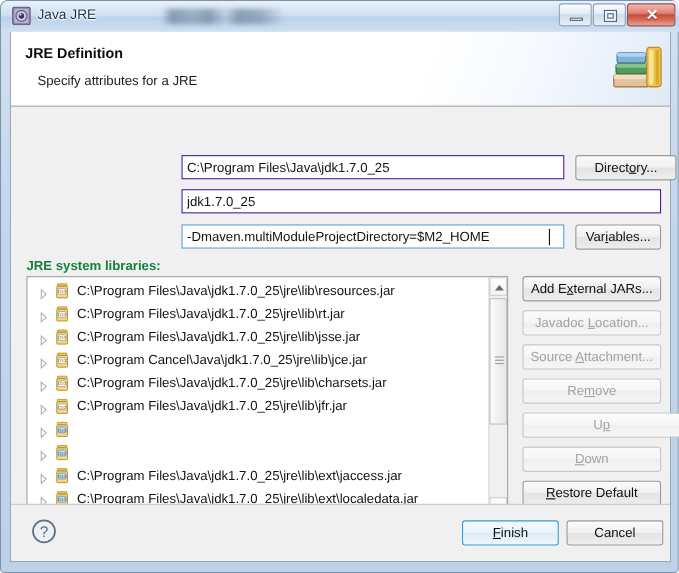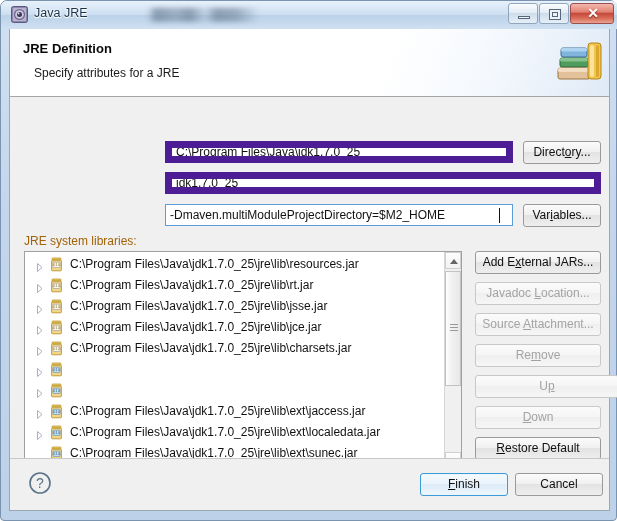--- a/index.html
+++ b/index.html
@@ -102,27 +102,28 @@
   }
   #header-icon { position:absolute; left:545px; top:8px; width:52px; height:52px; }
 
   
   #body {
     position:absolute; left:0; top:69px; width:599px; height:411px;
     background:#f0f0f0;
   }
 
   .flabel {
-    position:absolute; font-size:12px; color:#a16207;
+    position:absolute; font-size:12px; color:#15803d;
     white-space:nowrap;
+    font-weight:bold;
   }
 
   .tbox {
     position:absolute; height:22px; box-sizing:border-box;
-    background:#ffffff; border:7px solid #4c1d95;
+    background:#ffffff; border:1px solid #4c1d95;
     font-size:12px; color:#111; padding:2px 4px;
     font-family:"Liberation Sans", sans-serif;
     line-height:17px; outline:none;
   }
   .tbox.focused { border:1px solid #5b9dd9; }
 
   .caret {
     position:absolute; width:1px; height:15px; background:#111;
   }
 
@@ -247,21 +248,21 @@
           <rect x="35" y="8" width="4" height="32" rx="2" fill="#fae39a"></rect>
           <rect x="41" y="8" width="3" height="32" rx="1.5" fill="#d9a82c"></rect>
         </svg>
       </span>
     </div>
 
     <div id="body">
 
       <div class="flabel" style="left:14px; top:47px;"></div>
       <input class="tbox" style="left: 155px; top: 43px; width: 348px;" value="C:\Program Files\Java\jdk1.7.0_25">
-      <div class="pbtn" style="left:513px; top:43px; width:78px;">Direct<u>o</u>ry...</div>
+      <div class="pbtn" style="left:513px; top:43px; width:92px;">Direct<u>o</u>ry...</div>
 
       <div class="flabel" style="left:14px; top:78px;"></div>
       <input class="tbox" style="left: 155px; top: 74px; width: 436px;" value="jdk1.7.0_25">
 
       <div class="flabel" style="left:14px; top:110px;"></div>
       <input class="tbox focused" style="left: 155px; top: 106px; width: 348px;" value="-Dmaven.multiModuleProjectDirectory=$M2_HOME">
       <span class="caret" style="left:489px; top:110px;"></span>
       <div class="pbtn" style="left:513px; top:106px; width:78px;">Var<u>i</u>ables...</div>
 
       <div class="flabel" style="left:14px; top:136px;">JRE system libraries:</div>
@@ -307,33 +308,45 @@
             <div class="lrow">
               <span style="position: absolute; left: 10px; top: 5px;"><svg width="9" height="11" viewBox="0 0 9 11">
                   <path d="M2.5 1.5 L7 5.5 L2.5 9.5 Z" fill="#ffffff" stroke="#a7b2bd" stroke-width="1"></path>
                 </svg></span>
               <span class="jaricon"><svg width="15" height="15" viewBox="0 0 15 15">
                   <rect x="3" y="1" width="9" height="2" rx="0.8" fill="#f0cd6a" stroke="#b08a1e" stroke-width="0.7"></rect>
                   <path d="M2.6 4 Q2.6 3.2 3.4 3.2 L11.6 3.2 Q12.4 3.2 12.4 4 L12.4 13 Q12.4 13.8 11.6 13.8 L3.4 13.8 Q2.6 13.8 2.6 13 Z" fill="#f3d688" stroke="#b08a1e" stroke-width="0.8"></path>
                   <rect x="3.9" y="5.2" width="7.2" height="5.2" rx="0.6" fill="#ffffff" stroke="#9a9a9a" stroke-width="0.7"></rect>
                   <text x="7.5" y="9.4" font-family="Liberation Sans, sans-serif" font-size="4.2" fill="#8a6d1f" text-anchor="middle">010</text>
                 </svg></span>
-              <span class="ltext">C:\Program Files\Java\jdk1.7.0_25\jre\lib\jce.jar</span>
+              <span class="ltext">C:\Program Cancel\Java\jdk1.7.0_25\jre\lib\jce.jar</span>
             </div>
             <div class="lrow">
               <span style="position: absolute; left: 10px; top: 5px;"><svg width="9" height="11" viewBox="0 0 9 11">
                   <path d="M2.5 1.5 L7 5.5 L2.5 9.5 Z" fill="#ffffff" stroke="#a7b2bd" stroke-width="1"></path>
                 </svg></span>
               <span class="jaricon"><svg width="15" height="15" viewBox="0 0 15 15">
                   <rect x="3" y="1" width="9" height="2" rx="0.8" fill="#f0cd6a" stroke="#b08a1e" stroke-width="0.7"></rect>
                   <path d="M2.6 4 Q2.6 3.2 3.4 3.2 L11.6 3.2 Q12.4 3.2 12.4 4 L12.4 13 Q12.4 13.8 11.6 13.8 L3.4 13.8 Q2.6 13.8 2.6 13 Z" fill="#f3d688" stroke="#b08a1e" stroke-width="0.8"></path>
                   <rect x="3.9" y="5.2" width="7.2" height="5.2" rx="0.6" fill="#ffffff" stroke="#9a9a9a" stroke-width="0.7"></rect>
                   <text x="7.5" y="9.4" font-family="Liberation Sans, sans-serif" font-size="4.2" fill="#8a6d1f" text-anchor="middle">010</text>
                 </svg></span>
               <span class="ltext">C:\Program Files\Java\jdk1.7.0_25\jre\lib\charsets.jar</span>
+            </div>
+            <div class="lrow">
+              <span style="position: absolute; left: 10px; top: 5px;"><svg width="9" height="11" viewBox="0 0 9 11">
+                  <path d="M2.5 1.5 L7 5.5 L2.5 9.5 Z" fill="#ffffff" stroke="#a7b2bd" stroke-width="1"></path>
+                </svg></span>
+              <span class="jaricon"><svg width="15" height="15" viewBox="0 0 15 15">
+                  <rect x="3" y="1" width="9" height="2" rx="0.8" fill="#f0cd6a" stroke="#b08a1e" stroke-width="0.7"></rect>
+                  <path d="M2.6 4 Q2.6 3.2 3.4 3.2 L11.6 3.2 Q12.4 3.2 12.4 4 L12.4 13 Q12.4 13.8 11.6 13.8 L3.4 13.8 Q2.6 13.8 2.6 13 Z" fill="#f3d688" stroke="#b08a1e" stroke-width="0.8"></path>
+                  <rect x="3.9" y="5.2" width="7.2" height="5.2" rx="0.6" fill="#ffffff" stroke="#9a9a9a" stroke-width="0.7"></rect>
+                  <text x="7.5" y="9.4" font-family="Liberation Sans, sans-serif" font-size="4.2" fill="#8a6d1f" text-anchor="middle">010</text>
+                </svg></span>
+              <span class="ltext">C:\Program Files\Java\jdk1.7.0_25\jre\lib\jfr.jar</span>
             </div>
             <div class="lrow">
               <span style="position: absolute; left: 10px; top: 5px;"><svg width="9" height="11" viewBox="0 0 9 11">
                   <path d="M2.5 1.5 L7 5.5 L2.5 9.5 Z" fill="#ffffff" stroke="#a7b2bd" stroke-width="1"></path>
                 </svg></span>
               <span class="jaricon"><svg width="15" height="15" viewBox="0 0 15 15">
                   <rect x="3" y="1" width="9" height="2" rx="0.8" fill="#f0cd6a" stroke="#b08a1e" stroke-width="0.7"></rect>
                   <path d="M2.6 4 Q2.6 3.2 3.4 3.2 L11.6 3.2 Q12.4 3.2 12.4 4 L12.4 13 Q12.4 13.8 11.6 13.8 L3.4 13.8 Q2.6 13.8 2.6 13 Z" fill="#f3d688" stroke="#b08a1e" stroke-width="0.8"></path>
                   <rect x="3.9" y="5.2" width="7.2" height="5.2" rx="0.6" fill="#cfe2f2" stroke="#5f8fb5" stroke-width="0.7"></rect>
                   <text x="7.5" y="9.4" font-family="Liberation Sans, sans-serif" font-size="4.2" fill="#27618f" text-anchor="middle">010</text>

